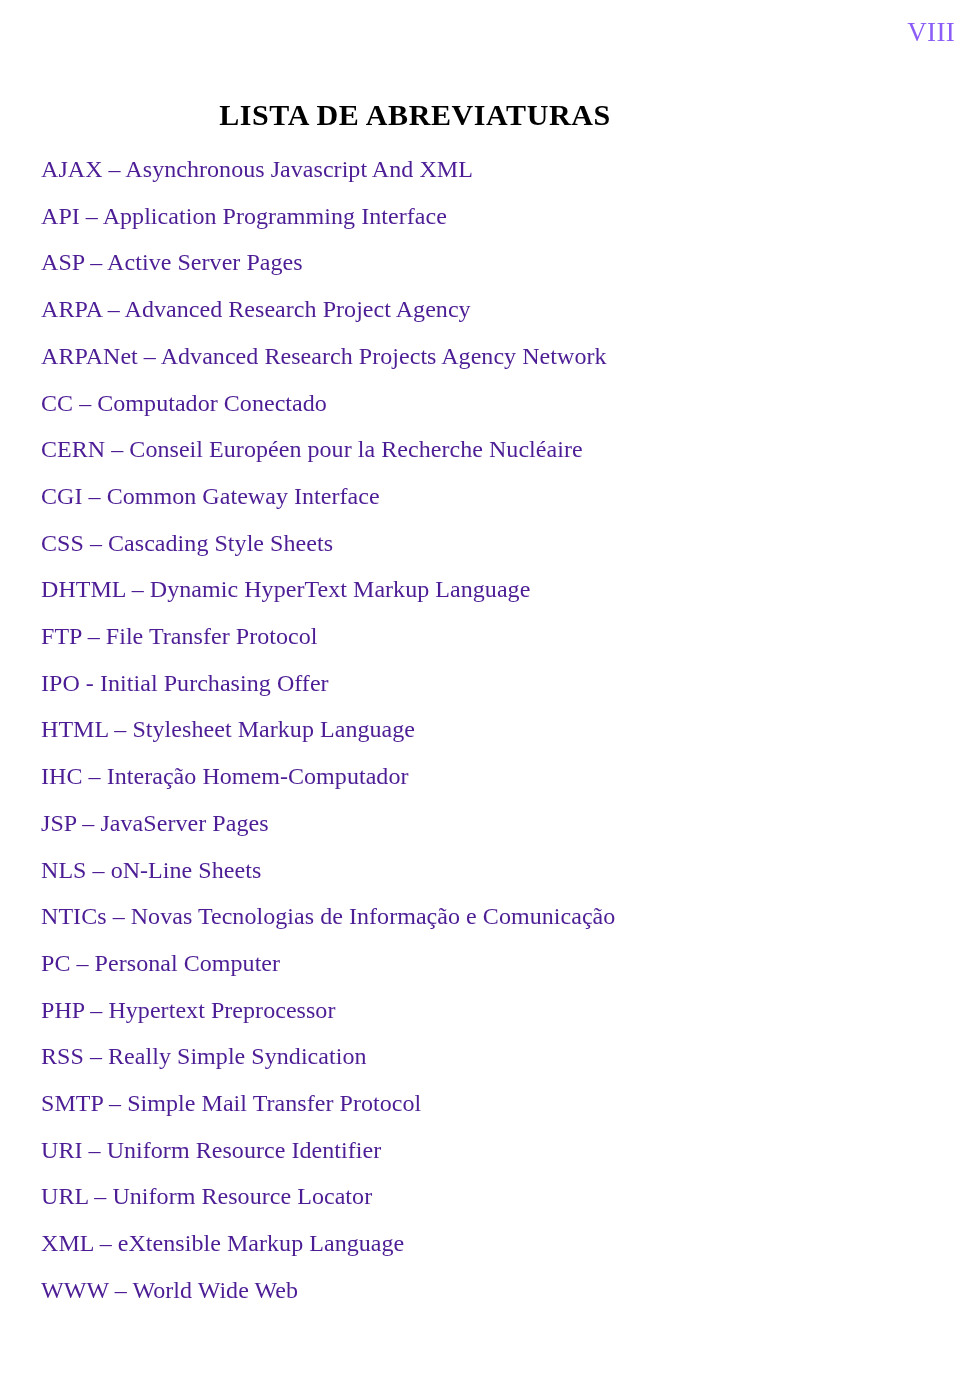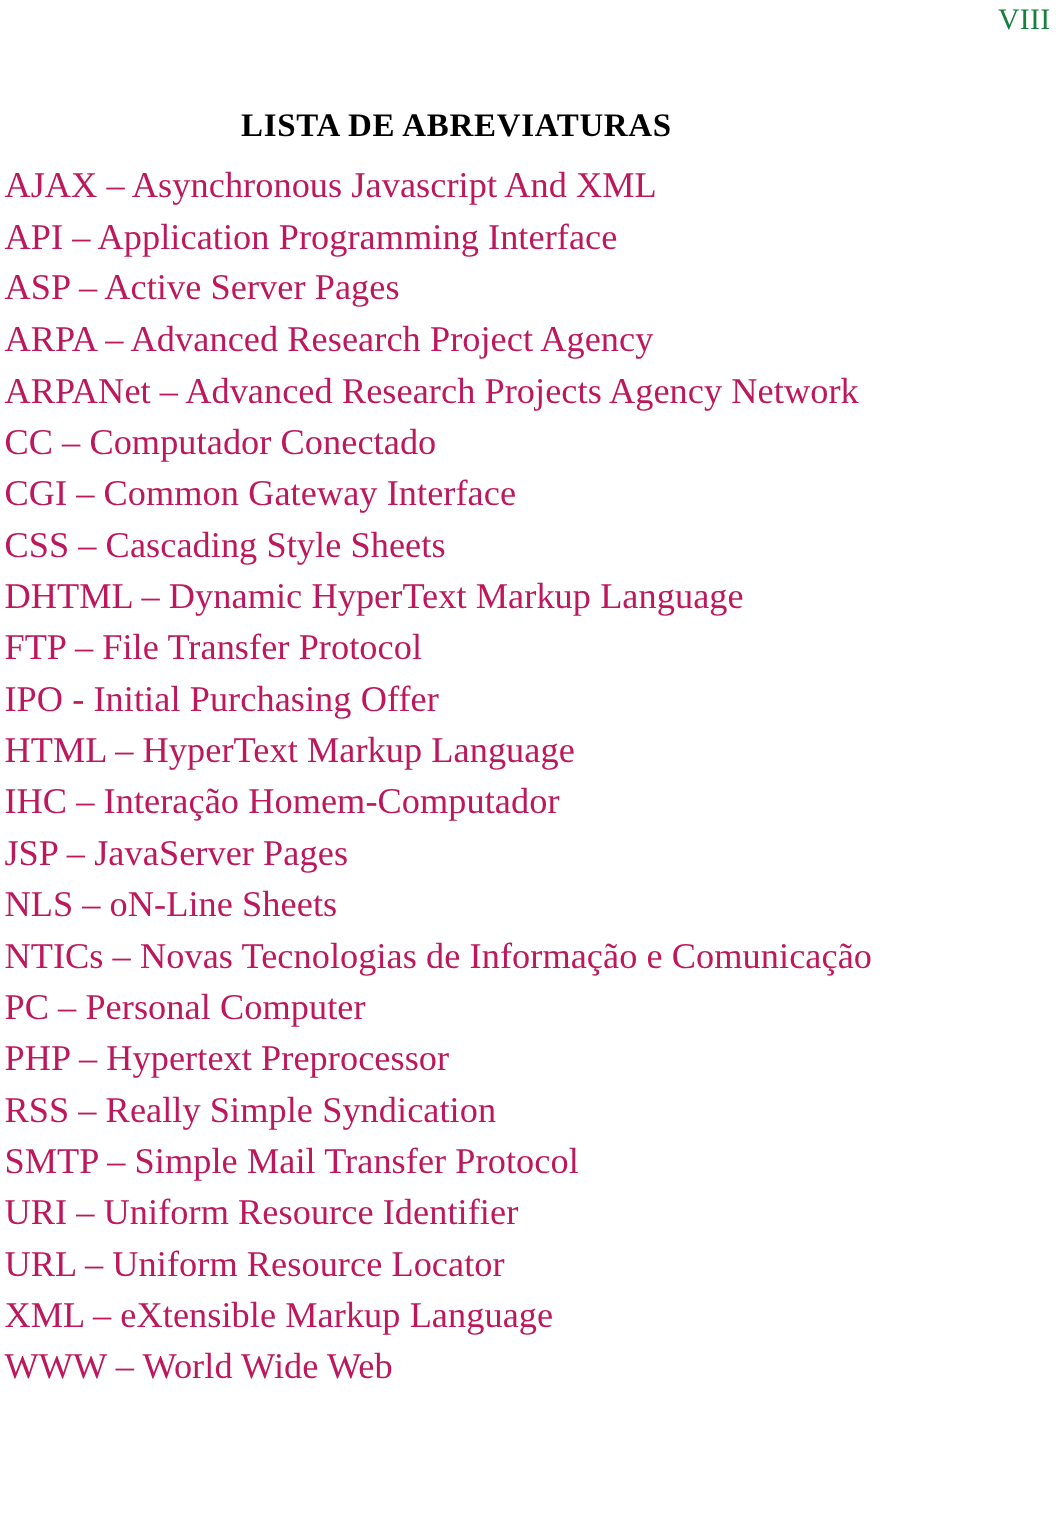--- a/index.html
+++ b/index.html
@@ -21,26 +21,26 @@
   .page {
     position: relative;
     width: 960px;
     height: 1387px;
     background: #ffffff;
   }
 
   
   .page-number {
     position: absolute;
-    top: 4px;
+    top: 19px;
     right: 5px;
     font-size: 27px;
     line-height: 1;
     letter-spacing: 0.3px;
-    color: #15803d;
+    color: #8b5cf6;
     white-space: nowrap;
   }
 
   
   .doc-title {
     position: absolute;
     top: 78px;
     left: 0;
     width: 830px;
     text-align: center;
@@ -57,49 +57,51 @@
     position: absolute;
     top: 146px;
     left: 4px;
     width: 700px;
     margin: 0;
     padding: 0;
     list-style: none;
   }
 
   .abbrev-item {
-    font-size: 33px;
+    font-size: 24px;
     line-height: 46.7px;
-    color: #be185d;
+    color: #4c1d95;
     white-space: nowrap;
     letter-spacing: 0.05px;
+    margin-left: 37px;
   }
 </style>
 </head>
 <body>
 
 <div class="page">
 
   <div class="page-number">VIII</div>
 
   <h1 class="doc-title">LISTA DE ABREVIATURAS</h1>
 
   <ul class="abbrev-list">
       <li class="abbrev-item">AJAX – Asynchronous Javascript And XML</li>
       <li class="abbrev-item">API – Application Programming Interface</li>
       <li class="abbrev-item">ASP – Active Server Pages</li>
       <li class="abbrev-item">ARPA – Advanced Research Project Agency</li>
       <li class="abbrev-item">ARPANet – Advanced Research Projects Agency Network</li>
       <li class="abbrev-item">CC – Computador Conectado</li>
+      <li class="abbrev-item">CERN – Conseil Européen pour la Recherche Nucléaire</li>
       <li class="abbrev-item">CGI – Common Gateway Interface</li>
       <li class="abbrev-item">CSS – Cascading Style Sheets</li>
       <li class="abbrev-item">DHTML – Dynamic HyperText Markup Language</li>
       <li class="abbrev-item">FTP – File Transfer Protocol</li>
       <li class="abbrev-item">IPO - Initial Purchasing Offer</li>
-      <li class="abbrev-item">HTML – HyperText Markup Language</li>
+      <li class="abbrev-item">HTML – Stylesheet Markup Language</li>
       <li class="abbrev-item">IHC – Interação Homem-Computador</li>
       <li class="abbrev-item">JSP – JavaServer Pages</li>
       <li class="abbrev-item">NLS – oN-Line Sheets</li>
       <li class="abbrev-item">NTICs – Novas Tecnologias de Informação e Comunicação</li>
       <li class="abbrev-item">PC – Personal Computer</li>
       <li class="abbrev-item">PHP – Hypertext Preprocessor</li>
       <li class="abbrev-item">RSS – Really Simple Syndication</li>
       <li class="abbrev-item">SMTP – Simple Mail Transfer Protocol</li>
       <li class="abbrev-item">URI – Uniform Resource Identifier</li>
       <li class="abbrev-item">URL – Uniform Resource Locator</li>

